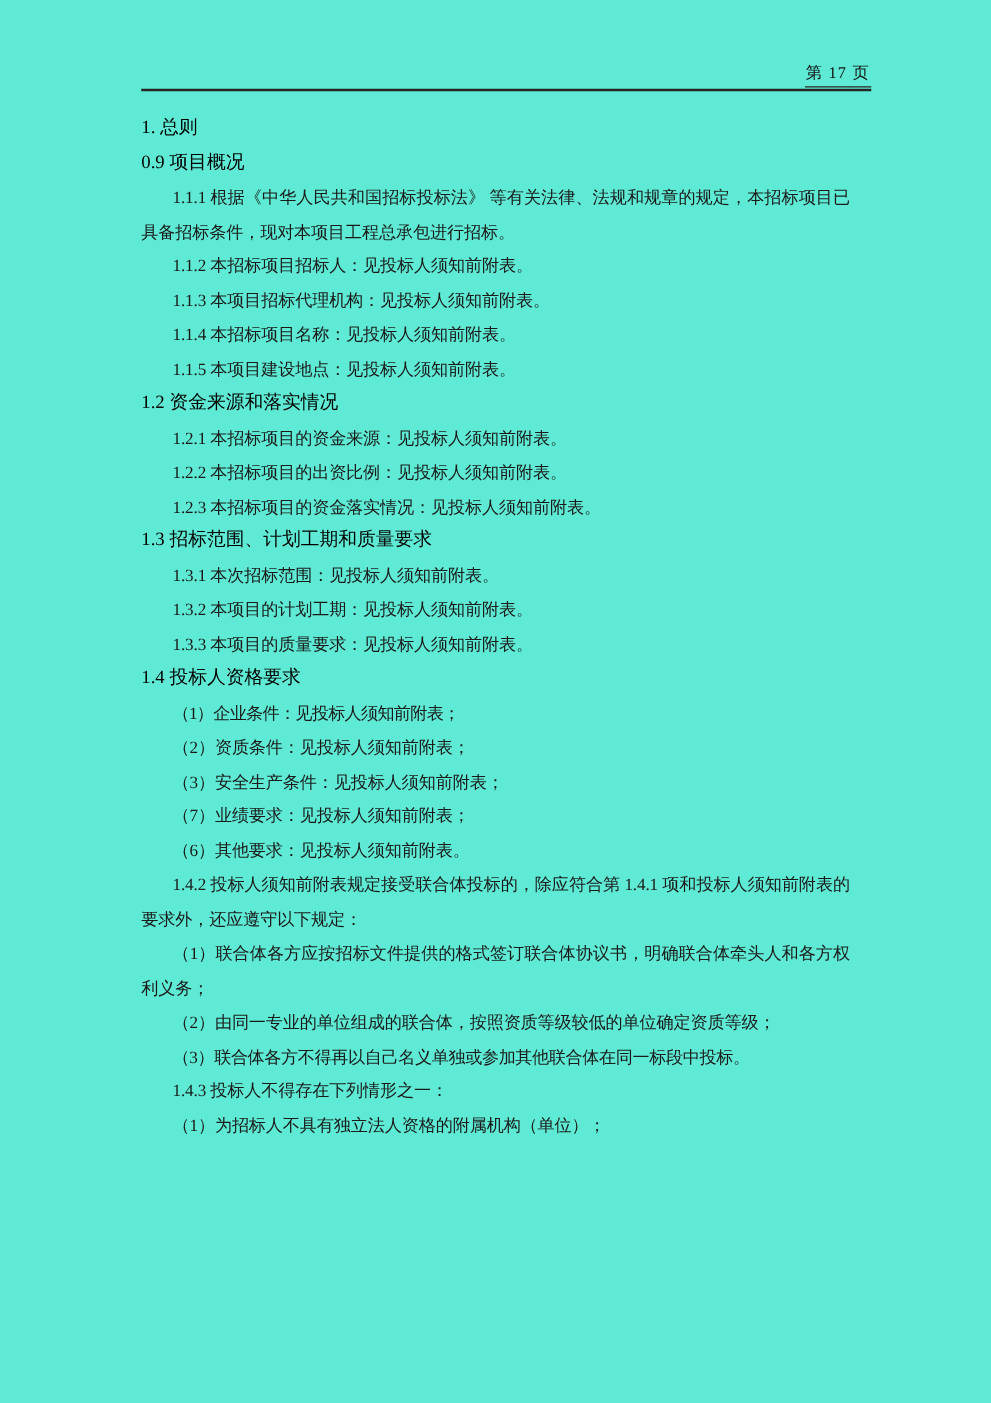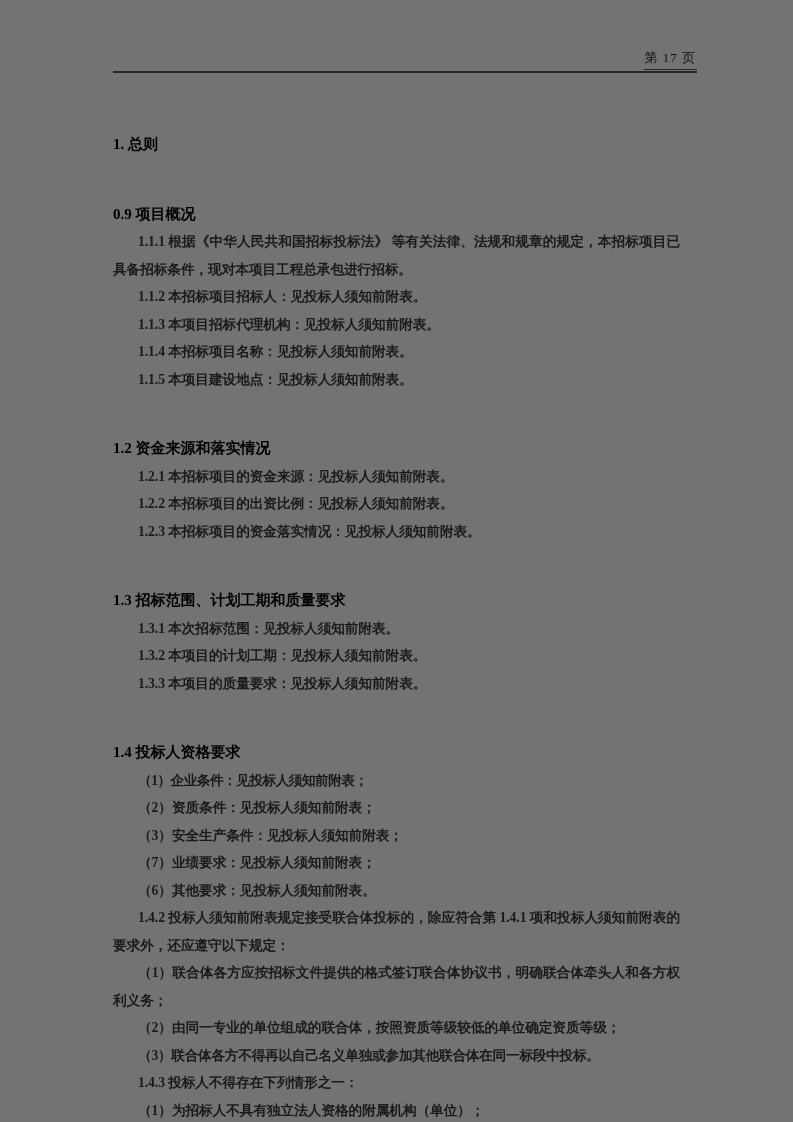--- a/index.html
+++ b/index.html
@@ -5,21 +5,21 @@
   html, body {
     margin: 0;
     padding: 0;
     background: #ffffff;
     font-family: "Liberation Serif", "DejaVu Serif", serif;
   }
   .page {
     position: relative;
     width: 793px;
     height: 1122px;
-    background: #737373;
+    background: #5eead4;
     overflow: hidden;
     color: #1a1a1a;
   }
   
   .header {
     position: absolute;
     left: 113px;
     top: 47px;
     width: 584px;
     height: 24px;
@@ -47,30 +47,28 @@
     margin: 0;
     padding: 0;
     text-align: justify;
     font-size: 13.7px;
     line-height: 27.5px;
     letter-spacing: -0.1px;
     color: #1a1a1a;
   }
   .content p.h1,
   .content p.h2 {
-    font-weight: bold;
+    font-weight: normal;
     font-size: 15px;
     color: #000000;
     text-indent: 0;
     letter-spacing: 0;
-    margin-top: 42px;
   }
   .content p.body {
     text-indent: 25px;
-    font-weight: bold;
   }
   
   .content p:nth-child(17) { letter-spacing: -0.55px; } 
   .content p:nth-child(25) { letter-spacing: -0.3px; }  
 </style>
 </head>
 <body>
 
 <div class="page">
   <div class="header">

